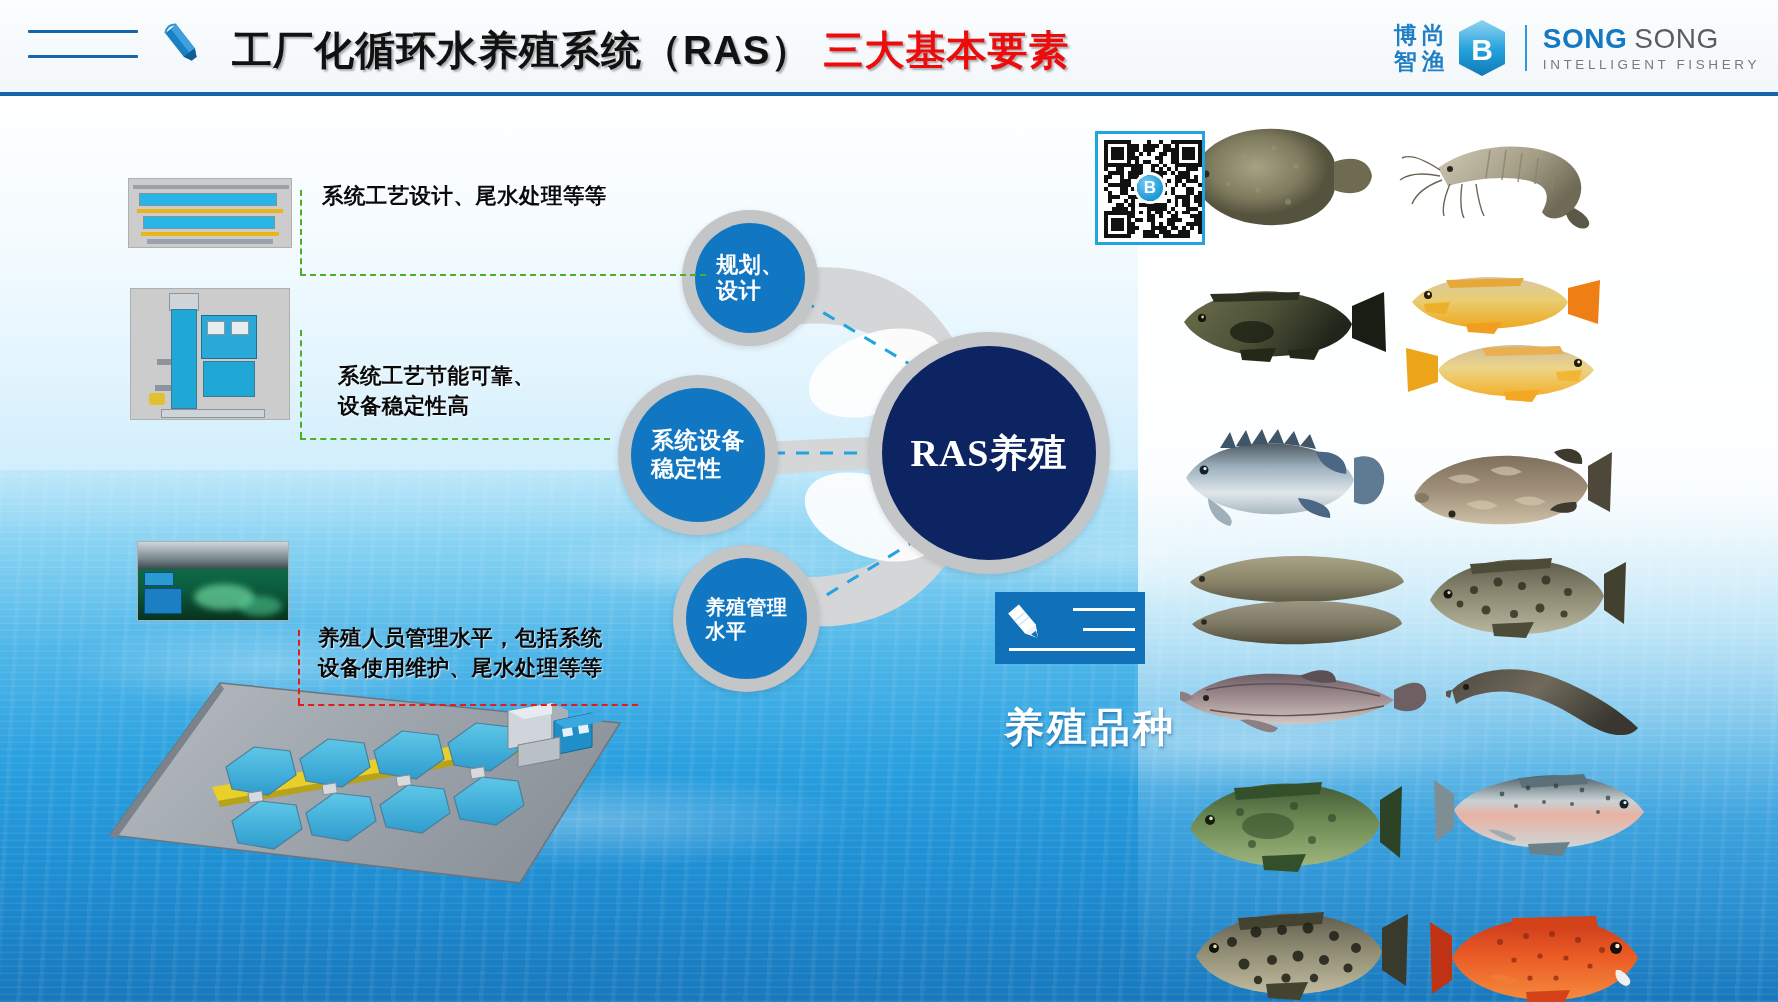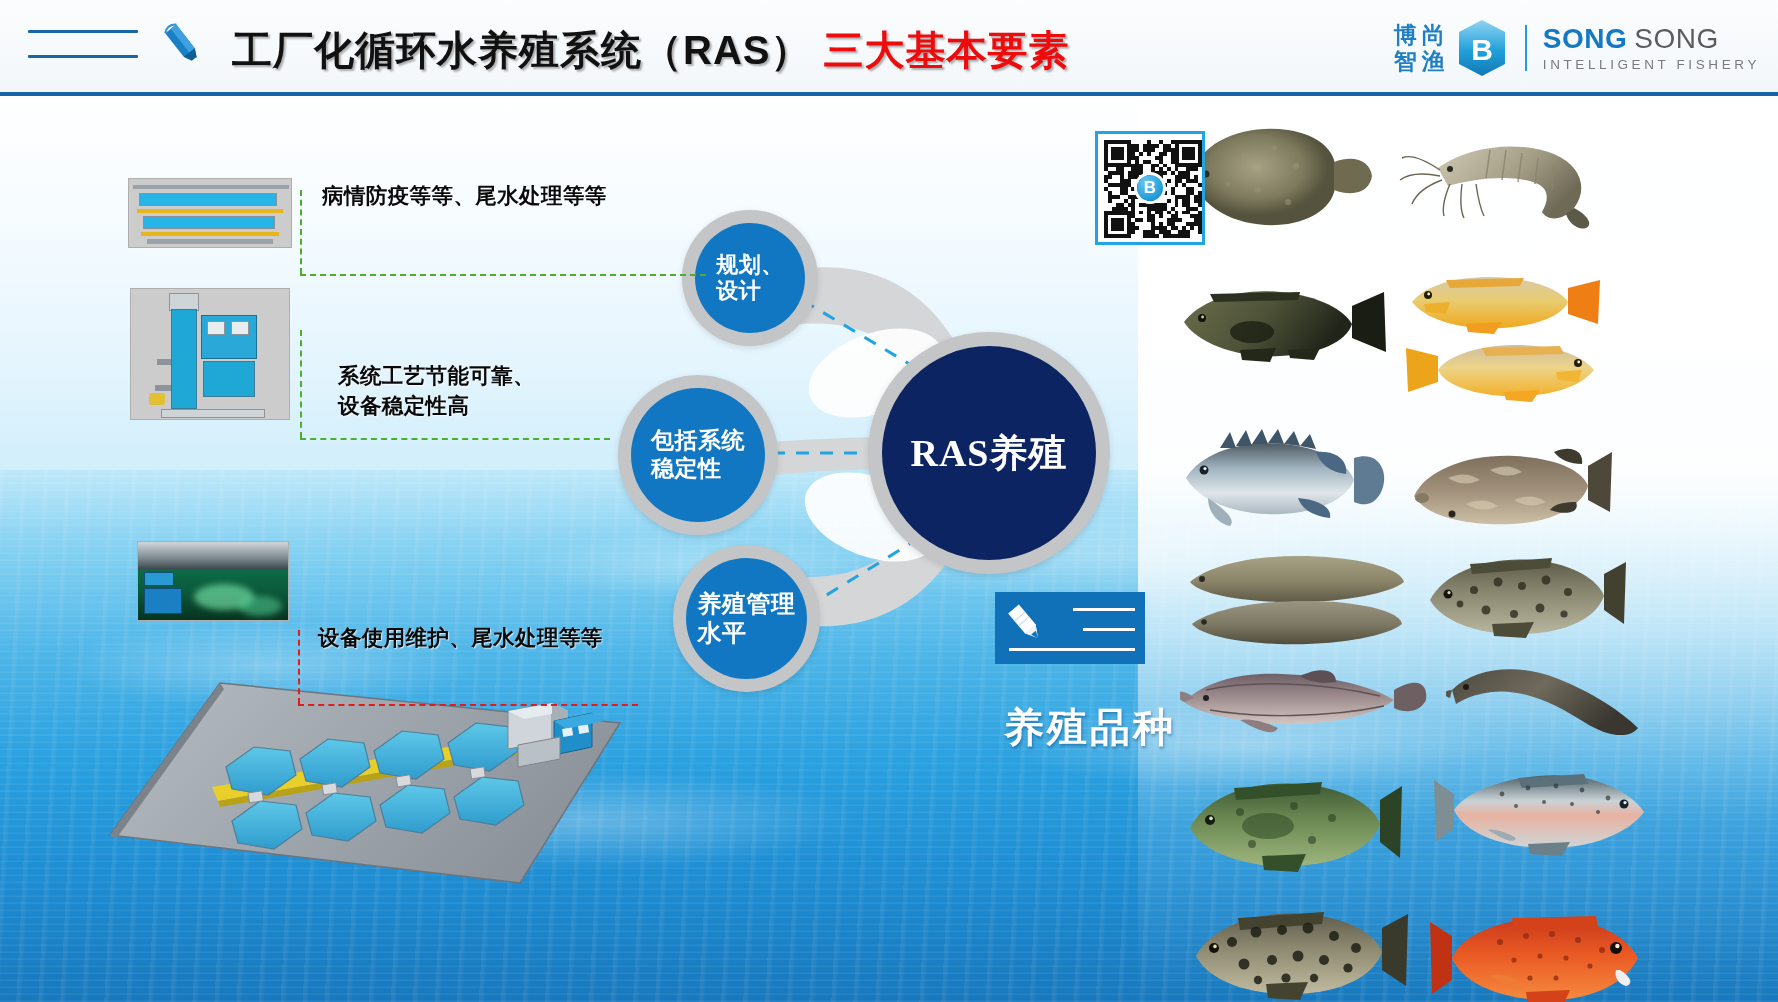--- a/index.html
+++ b/index.html
@@ -251,21 +251,21 @@
       <div class="beam" style="left:12px; top:53px; width:138px; height:4px;"></div>
       <div class="rail" style="left:18px; top:60px; width:126px; height:5px;"></div>
     </div>
 
     <div class="brace" style="left:300px; top:190px; width:406px; height:84px;">
       <div class="v"></div>
       <div class="h" style="top:100%;"></div>
     </div>
 
     <div class="ctext" style="left:322px; top:182px;">
-      <div>病情防疫等等、尾水处理等等</div>
+      <div>系统工艺设计、尾水处理等等</div>
     </div>
   </div>
 
   <div class="callout" style="left:0;top:0;width:100%;height:100%;">
 
     <div class="thumb tb2" style="left:130px; top:288px; width:160px; height:132px;">
       <div class="box" style="left:38px; top:4px;  width:30px; height:18px;"></div>
       <div class="col" style="left:40px; top:20px; width:26px; height:100px;"></div>
       <div class="box" style="left:70px; top:26px; width:56px; height:44px; background:#2aa8d8; border-color:#1b6f93;"></div>
       <div class="box" style="left:76px; top:32px; width:18px; height:14px; background:#e8edf0;"></div>
@@ -298,20 +298,21 @@
       <div class="glow" style="left:56px; top:42px; width:60px; height:26px;"></div>
       <div class="glow" style="left:100px;top:54px; width:44px; height:20px; background:rgba(90,220,160,.5);"></div>
     </div>
 
     <div class="brace red" style="left:298px; top:630px; width:340px; height:74px;">
       <div class="v"></div>
       <div class="h" style="top:100%;"></div>
     </div>
 
     <div class="ctext" style="left:318px; top:624px;">
+      <div>养殖人员管理水平，包括系统</div>
       <div>设备使用维护、尾水处理等等</div>
     </div>
   </div>
 
   <div class="diagram">
 
     <svg width="520" height="495" viewBox="0 0 520 495">
       <g fill="#d4d6d8">
         <path d="M150 75 C 250 60, 300 110, 330 175 L 300 235 C 280 160, 235 120, 150 130 Z"></path>
         <path d="M 92 250 C 200 240, 270 245, 330 232 L 335 282 C 260 272, 200 272, 96 284 Z"></path>
@@ -335,29 +336,29 @@
         <div class="node-label" style="font-size:22px;">
           <div>规划、</div>
           <div>设计</div>
         </div>
       </div>
     </div>
 
     <div class="node n-small" style="left:-22px; top:180px; width:160px; height:160px;">
       <div class="inner">
         <div class="node-label" style="font-size:23px;">
-          <div>包括系统</div>
+          <div>系统设备</div>
           <div>稳定性</div>
         </div>
       </div>
     </div>
 
     <div class="node n-small" style="left:33px; top:350px; width:147px; height:147px;">
       <div class="inner">
-        <div class="node-label" style="font-size:24px;">
+        <div class="node-label" style="font-size:20px;">
           <div>养殖管理</div>
           <div>水平</div>
         </div>
       </div>
     </div>
 
     <div class="node n-hub" style="left:228px; top:137px; width:242px; height:242px;">
       <div class="inner">
         <div class="hub-label">RAS养殖</div>
       </div>

